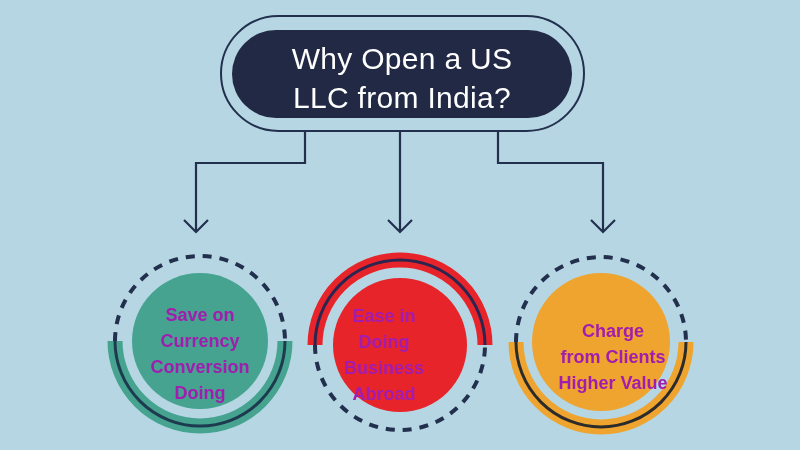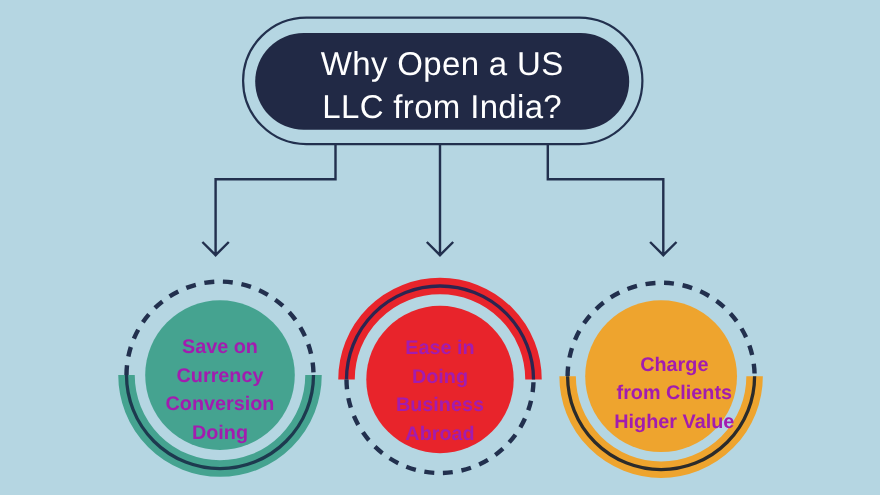--- a/index.html
+++ b/index.html
@@ -33,21 +33,21 @@
     display: flex; flex-direction: column;
     align-items: center; justify-content: flex-end;
     color: #a21caf;
     font-size: 18px; font-weight: bold;
     line-height: 26px;
     text-align: center;
   }
   .circle-label span { display: block; }
 
   #label-1 { left: 100px; top: 286px; }
-  #label-2 { left: 300px; top: 287px; }
+  #label-2 { left: 284px; top: 287px; }
   #label-3 { left: 513px; top: 276px; }
 </style>
 </head>
 <body>
 
 <div class="page">
 
   <svg width="800" height="450" viewBox="0 0 800 450">
 
     <rect x="221" y="16" width="363" height="115" rx="57.5" ry="57.5" fill="none" stroke-width="2" stroke="#22304e"></rect>

